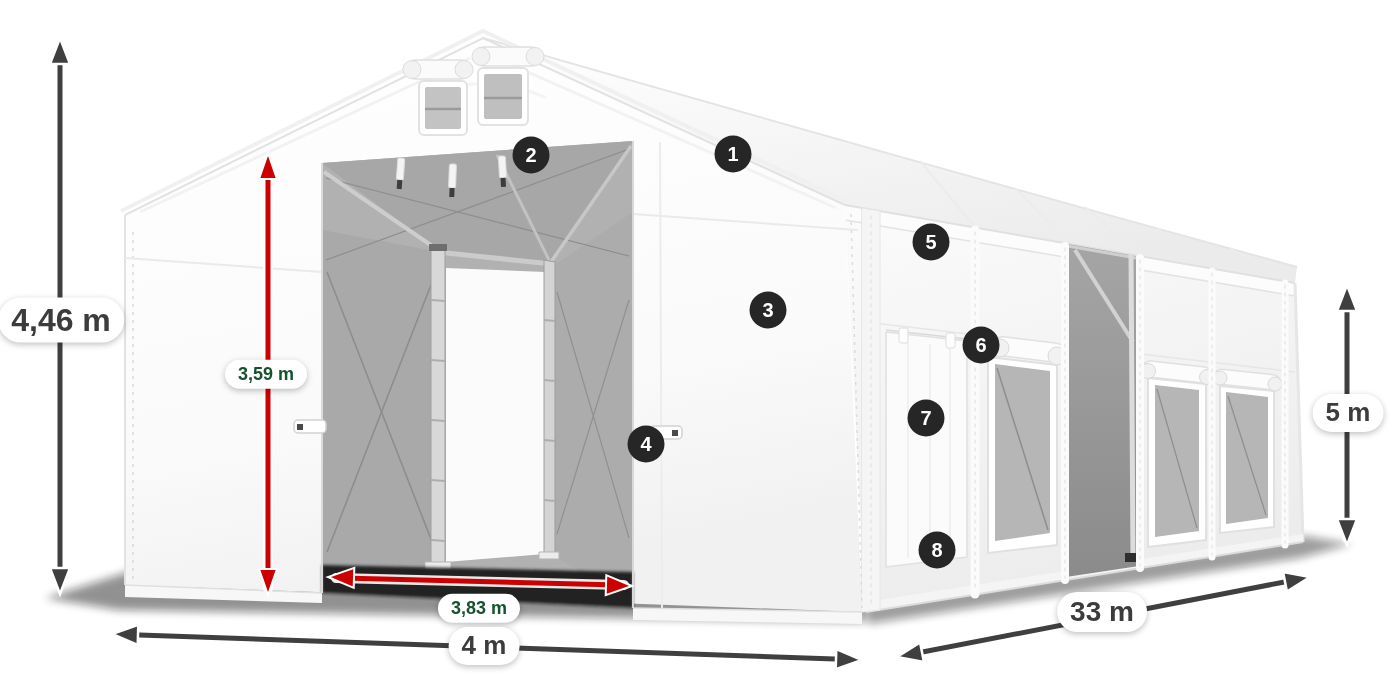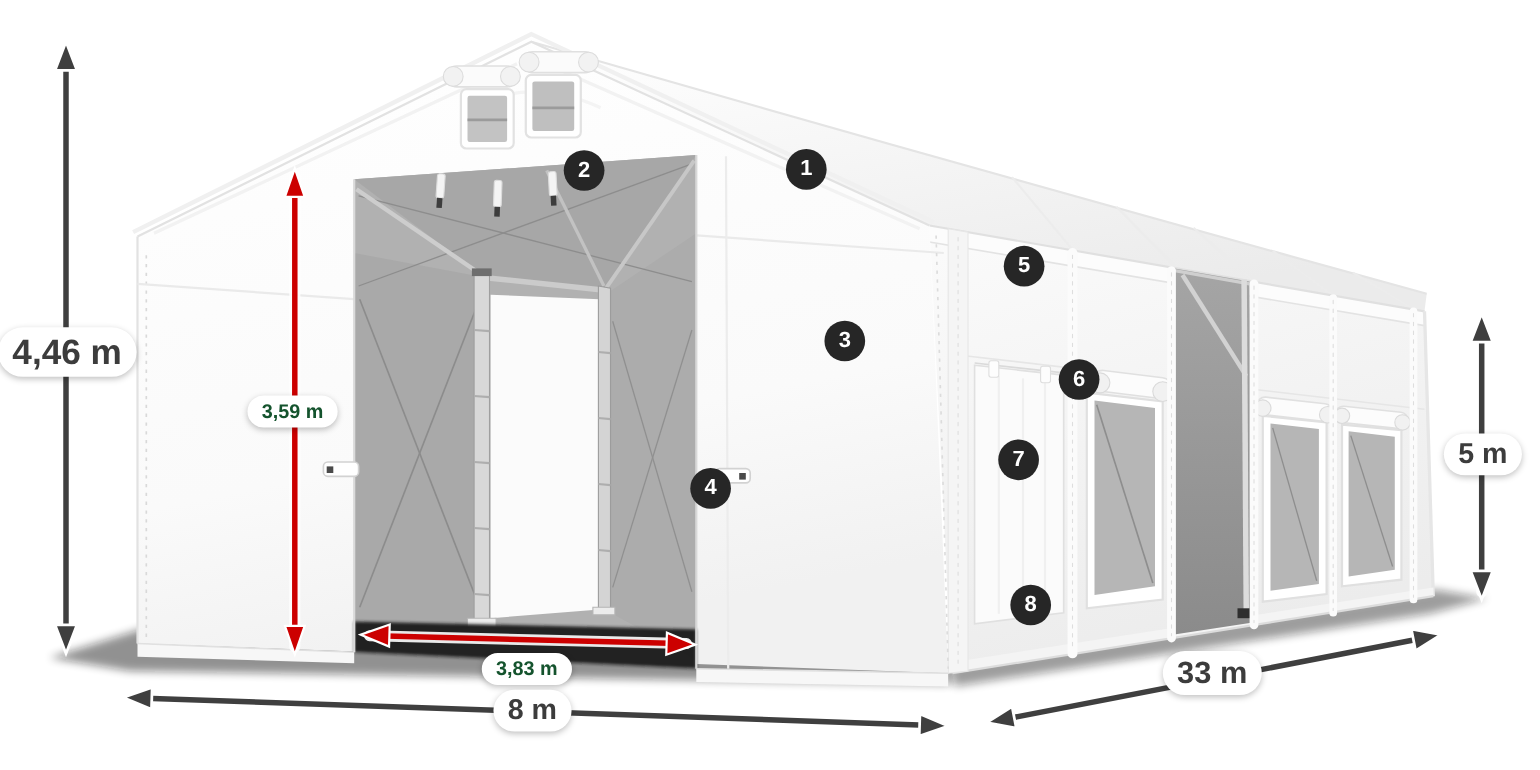--- a/index.html
+++ b/index.html
@@ -290,21 +290,21 @@
         <line x1="1347" y1="298" x2="1347" y2="530" stroke="#3f3f3f" stroke-width="5"></line>
         <polygon points="1347,285 1337,311 1357,311" fill="#3f3f3f" stroke="#ffffff" stroke-width="2.5"></polygon>
         <polygon points="1347,545 1337,519 1357,519" fill="#3f3f3f" stroke="#ffffff" stroke-width="2.5"></polygon>
       </g>
     </g>
   </svg>
 
   <div class="dim-pill" style="left:61px;top:320px;font-size:32px;">4,46 m</div>
   <div class="dim-pill red" style="left:266px;top:374px;">3,59 m</div>
   <div class="dim-pill red" style="left:479px;top:580px;margin-top:28px;">3,83 m</div>
-  <div class="dim-pill" style="left:484px;top:646px;font-size:26px;">8 m</div>
+  <div class="dim-pill" style="left:484px;top:646px;font-size:26px;">4 m</div>
   <div class="dim-pill" style="left:1102px;top:612px;font-size:28px;">33 m</div>
   <div class="dim-pill" style="left:1348px;top:413px;font-size:26px;">5 m</div>
 
   <div class="hotspot" style="left:733px;top:154px;">1</div>
   <div class="hotspot" style="left:531px;top:155px;">2</div>
   <div class="hotspot" style="left:768px;top:310px;">3</div>
   <div class="hotspot" style="left:646px;top:444px;">4</div>
   <div class="hotspot" style="left:931px;top:242px;">5</div>
   <div class="hotspot" style="left:981px;top:345px;">6</div>
   <div class="hotspot" style="left:926px;top:418px;">7</div>

